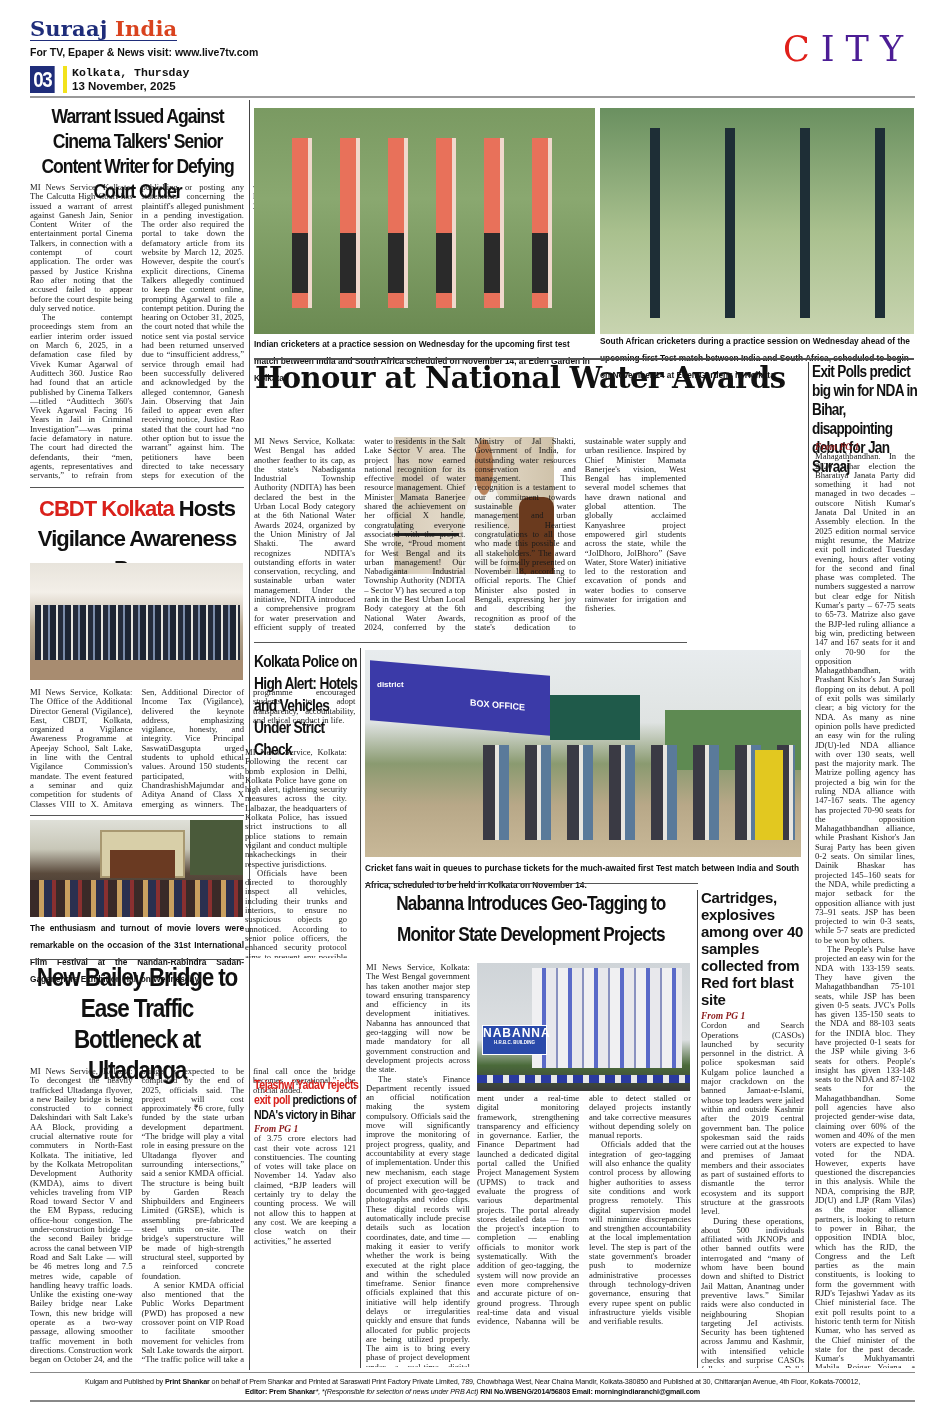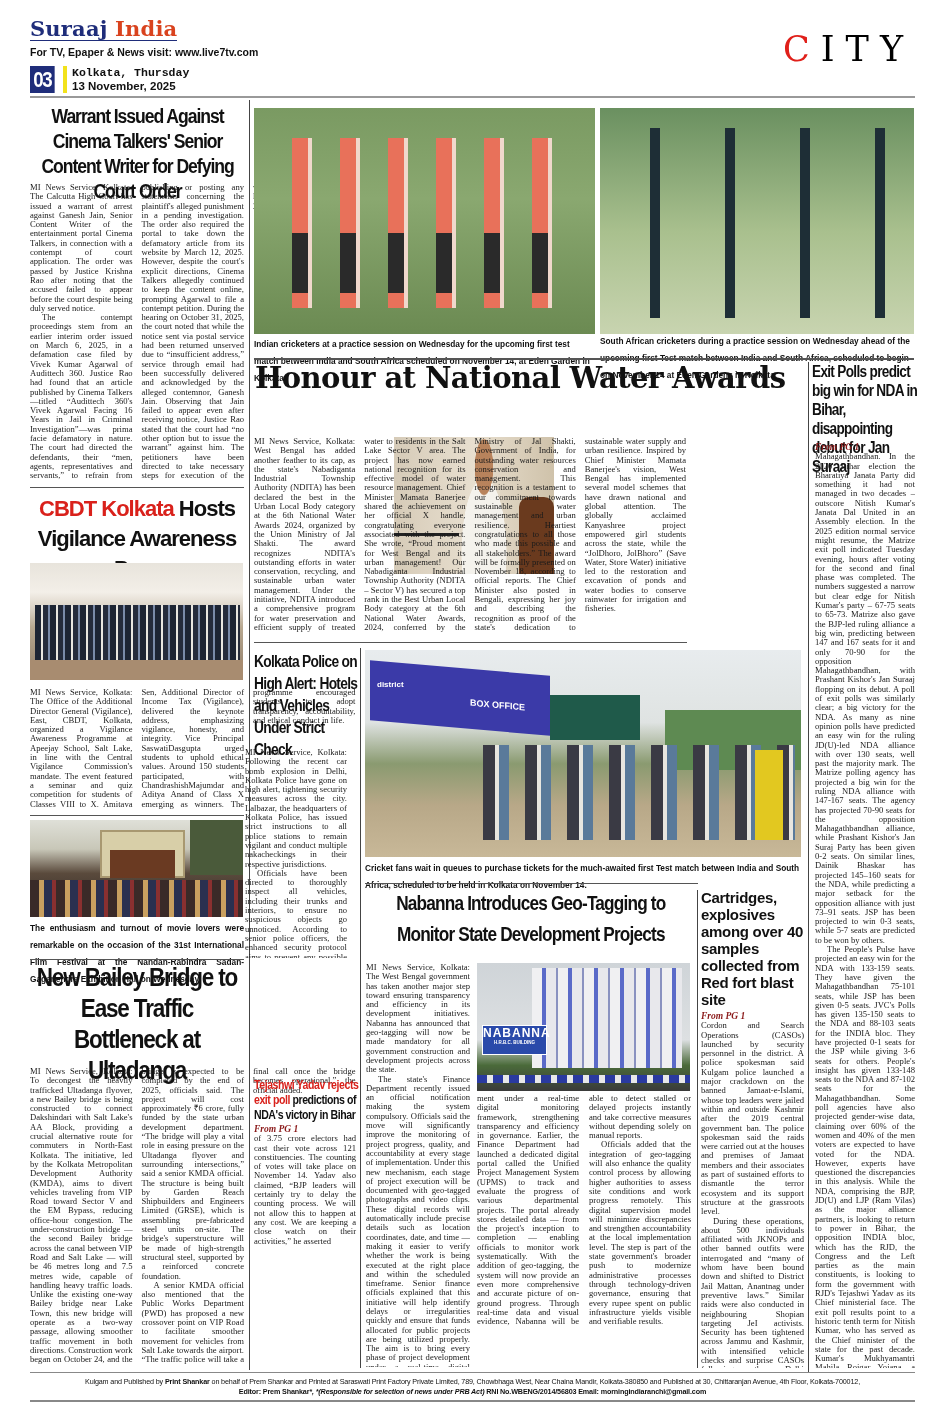--- a/index.html
+++ b/index.html
@@ -25,21 +25,21 @@
   <div class="abs" style="left:30px;top:18px;font-family:'DejaVu Serif',serif;font-weight:bold;font-size:21px;letter-spacing:0.2px;border-bottom:1px solid #1f2d7a;padding-bottom:0;line-height:22px">
     <span style="color:#1f2d7a">Suraaj</span>
     <span style="color:#d9431e">India</span>
   </div>
   <div class="abs" style="left:30px;top:46px;font-family:'Liberation Sans',sans-serif;font-weight:bold;font-size:10.5px;color:#111">For TV, Epaper &amp; News visit: www.live7tv.com</div>
   <div class="abs" style="left:30px;top:66px;width:29px;height:27px;background:#1f2d7a;color:#fff;font-family:'Liberation Sans',sans-serif;font-weight:bold;font-size:22px;line-height:27px;text-align:center;letter-spacing:-1.5px;transform:scaleX(0.85);transform-origin:left">03</div>
   <div class="abs" style="left:63px;top:66px;width:4px;height:27px;background:#f2e21c"></div>
   <div class="abs" style="left:72px;top:66px;font-family:Liberation Mono, monospace;font-size:11.5px;font-weight:bold;color:#111">Kolkata, Thursday</div>
   <div class="abs" style="left:72px;top:80px;font-family:'Liberation Sans',sans-serif;font-size:11.5px;font-weight:bold;color:#111">13 November, 2025</div>
   <div class="abs" style="left:783px;top:30px;font-family:'DejaVu Serif',serif;font-size:35px;letter-spacing:11px;line-height:38px">
-    <span style="color:#e0201a">C</span><span style="color:#000000">ITY</span>
+    <span style="color:#e0201a">C</span><span style="color:#4c1d95">ITY</span>
   </div>
   <div class="rule" style="left:30px;top:96px;width:885px;height:2px;background:#999"></div>
 </div>
 
 <div class="vrule" style="left:249px;top:100px;height:1270px"></div>
 
 <div class="abs" style="left:30px;top:104px;width:214px">
   <div style="font-family:'Liberation Sans',sans-serif;font-weight:bold;font-size:20px;line-height:25px;text-align:center;letter-spacing:-1.2px;transform:scaleX(0.88);transform-origin:center top;width:243px;margin-left:-14px">Warrant Issued Against Cinema Talkers' Senior Content Writer for Defying Court Order</div>
 </div>
 <div class="abs body-text cols2" style="left:30px;top:183px;width:214px;height:298px">
@@ -160,15 +160,15 @@
 <div class="abs" style="left:701px;top:889px;width:104px;font-family:'Liberation Sans',sans-serif;font-weight:bold;font-size:15px;line-height:17px;letter-spacing:-0.3px;color:#111">Cartridges, explosives among over 40 samples collected from Red fort blast site</div>
 <div class="abs body-text" style="left:701px;top:1012px;width:103px;height:356px;overflow:hidden">
   <p class="first fromtag">From PG 1</p>
   <p class="first">Cordon and Search Operations (CASOs) launched by security personnel in the district. A police spokesman said Kulgam police launched a major crackdown on the banned Jamaat-e-Islami, whose top leaders were jailed within and outside Kashmir after the 2019 central government ban. The police spokesman said the raids were carried out at the houses and premises of Jamaat members and their associates as part of sustained efforts to dismantle the terror ecosystem and its support structure at the grassroots level.</p>
   <p>During these operations, about 500 individuals affiliated with JKNOPs and other banned outfits were interrogated and “many of whom have been bound down and shifted to District Jail Mattan, Anantnag under preventive laws.” Similar raids were also conducted in neighbouring Shopian targeting JeI activists. Security has been tightened across Jammu and Kashmir, with intensified vehicle checks and surprise CASOs following the Delhi explosion.</p>
 </div>
 
 <div class="rule" style="left:30px;top:1372px;width:885px;height:1px;background:#888"></div>
 <div class="abs" style="left:30px;top:1377px;width:885px;text-align:center;font-family:'Liberation Sans',sans-serif;font-size:7.2px;line-height:10px;color:#111;letter-spacing:-0.15px">
   <div><span>Kulgam and Published by </span><b>Print Shankar</b><span> on behalf of Prem Shankar and Printed at Saraswati Print Factory Private Limited, 789, Chowbhaga West, Near Chaina Mandir, Kolkata-380850 and Published at 30, Chittaranjan Avenue, 4th Floor, Kolkata-700012,</span></div>
-  <div style="font-weight:bold"><span>Editor: Prem Shankar</span><i style="font-weight:bold">*, *(Responsible for selection of news under PRB Act)</i><span> RNI No.WBENG/2014/56803 Email: morningindiaranchi@gmail.com</span></div>
+  <div style="font-weight:bold"><span>Editor: Prem Shankar</span><i style="font-weight:normal">*, *(Responsible for selection of news under PRB Act)</i><span> RNI No.WBENG/2014/56803 Email: morningindiaranchi@gmail.com</span></div>
 </div>
 <div class="rule" style="left:30px;top:1400px;width:885px;height:2px;background:#888"></div>
 
 </body></html>

